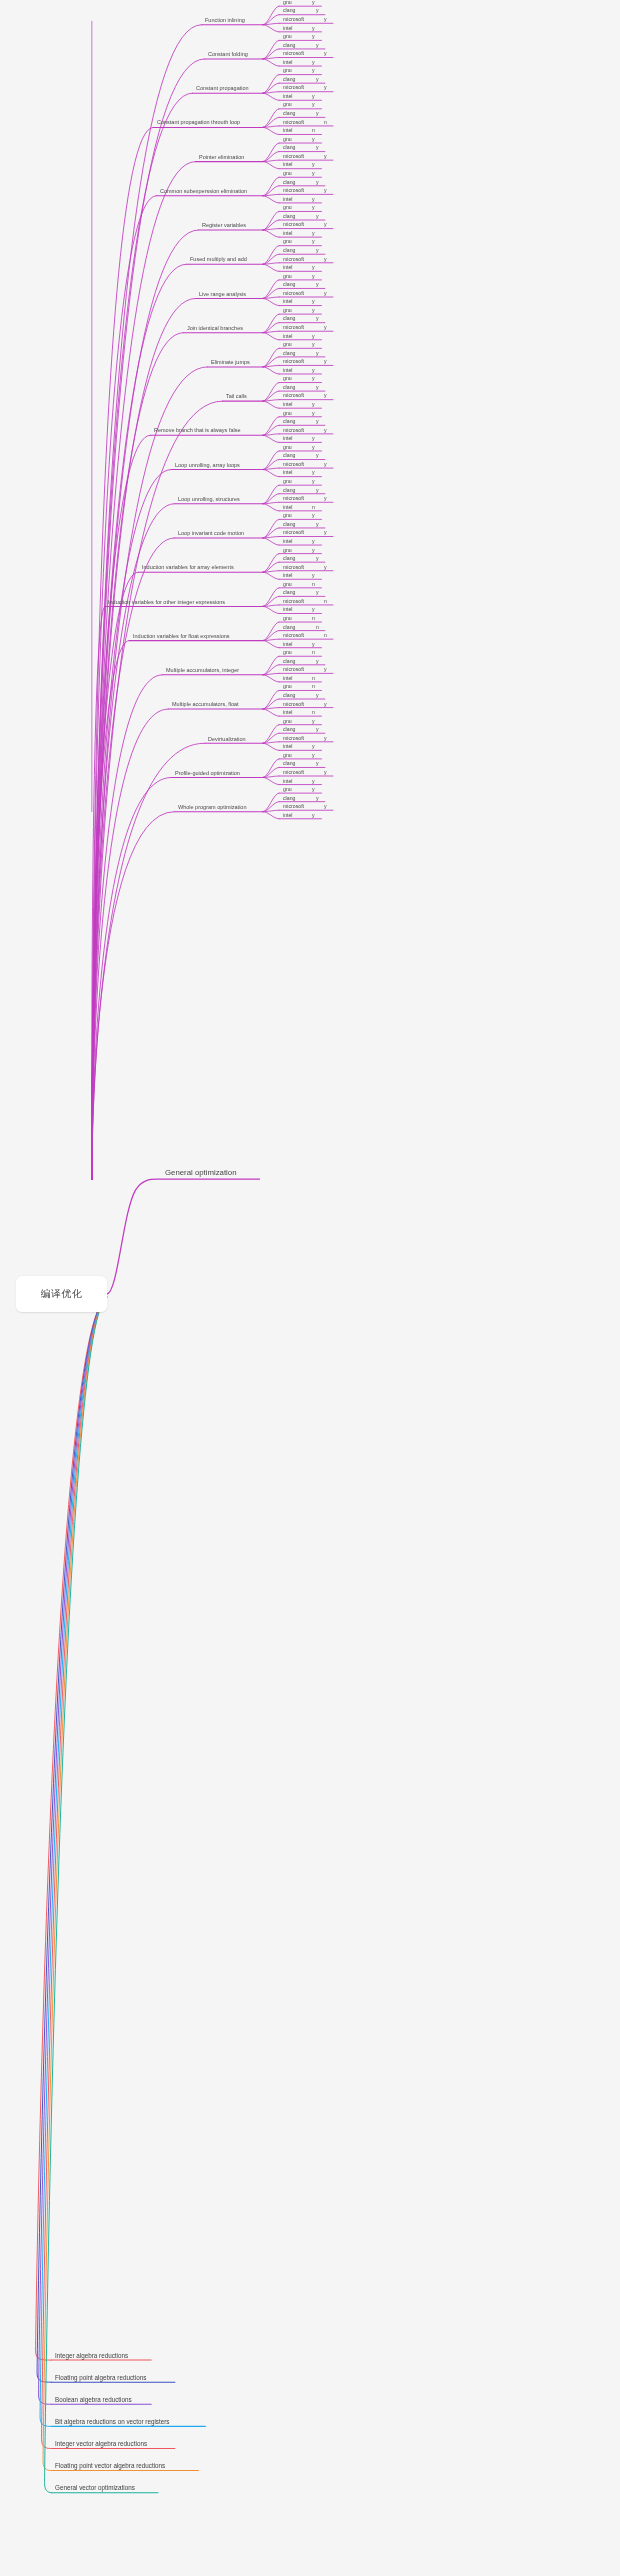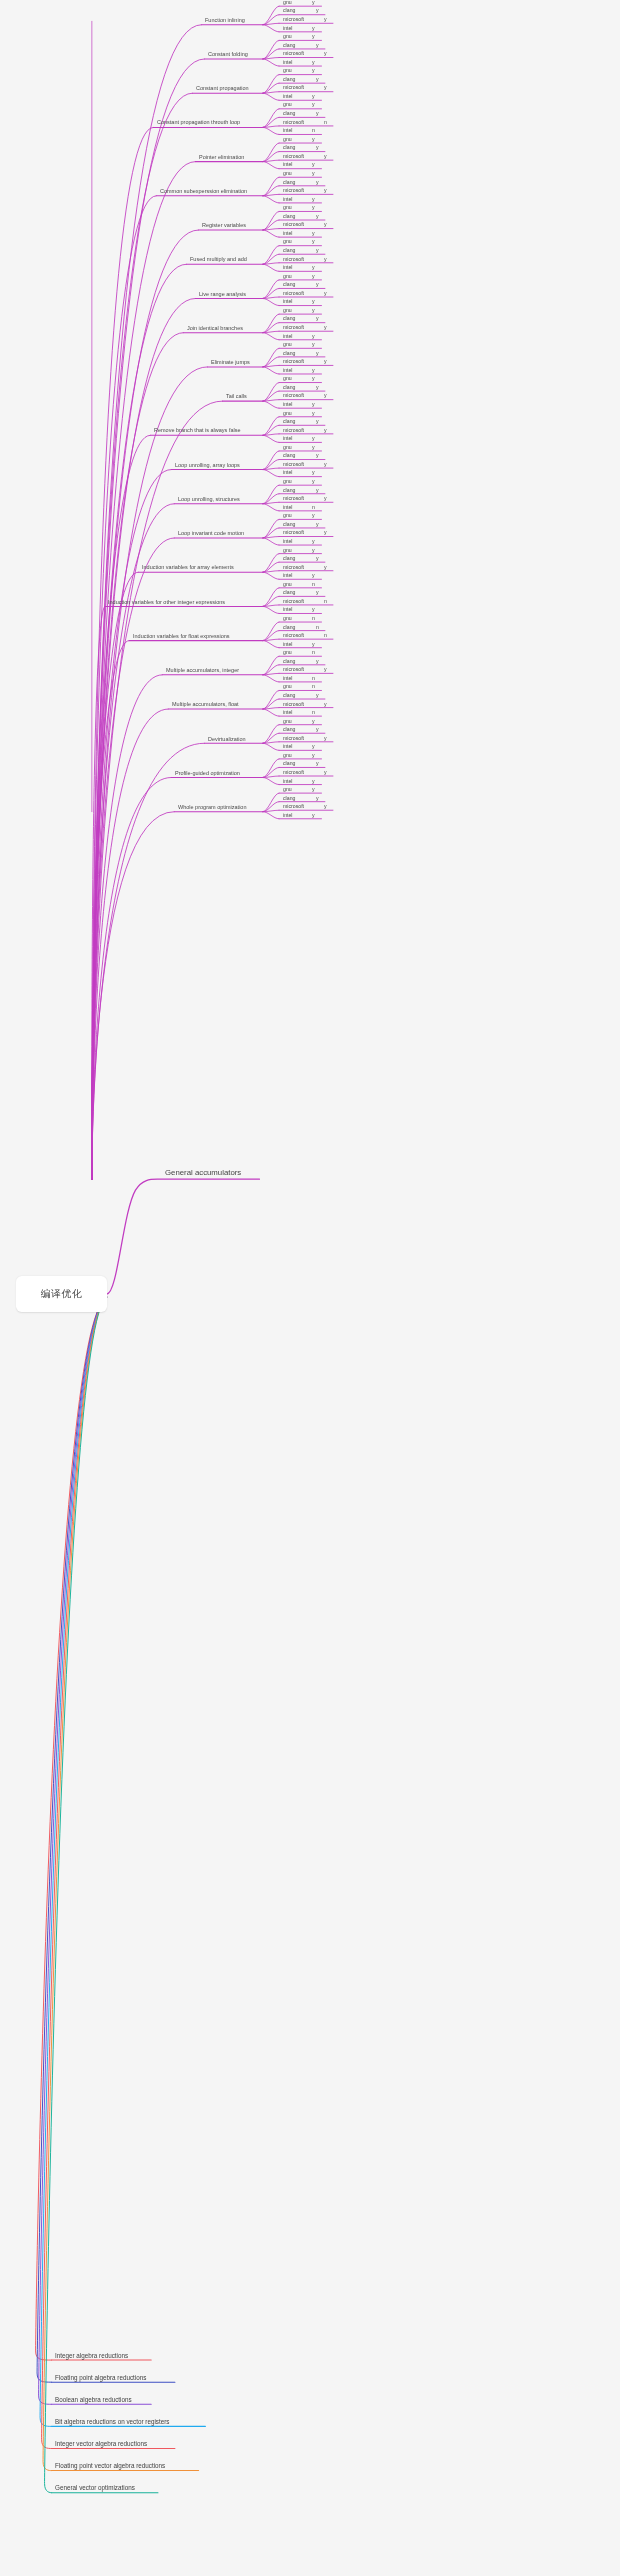--- a/index.html
+++ b/index.html
@@ -321,21 +321,21 @@
       <path d="M186,2259 C 101,2293 75,4240.5 75,4286.5 C 75,4302.5 85,4302.5 90,4302.5" fill="none" stroke="#f0913a" stroke-width="1.7" stroke-linecap="round"></path>
       <path d="M90,4341 L275.20000000000005,4341" fill="none" stroke="#18b39a" stroke-width="1.8" stroke-linecap="round"></path>
       <path d="M186,2259 C 103.6,2293 77.6,4279 77.6,4325 C 77.6,4341 87.6,4341 90,4341" fill="none" stroke="#18b39a" stroke-width="1.7" stroke-linecap="round"></path>
       <path d="M160,36 L160,1412.8" fill="none" stroke="#c13bc1" stroke-width="1.2" stroke-linecap="round"></path>
     </svg>
 
   <div class="root-node">
     <span>编译优化</span>
   </div>
 
-  <div class="branch-label" style="left:165px;top:1169px;">General accumulators</div>
+  <div class="branch-label" style="left:165px;top:1169px;">General optimization</div>
 
   <div id="topics-layer">
       <div class="topic-label" style="left: 205px; top: 16.7px;">Function inlining</div>
       <div class="leaf-name" style="left: 283px; top: -0.2px;">gnu</div>
       <div class="leaf-val" style="left: 312px; top: -0.2px;">y</div>
       <div class="leaf-name" style="left: 283px; top: 8.4px;">clang</div>
       <div class="leaf-val" style="left: 316px; top: 8.4px;">y</div>
       <div class="leaf-name" style="left: 283px; top: 17px;">microsoft</div>
       <div class="leaf-val" style="left: 324px; top: 17px;">y</div>
       <div class="leaf-name" style="left: 283px; top: 25.5px;">intel</div>

